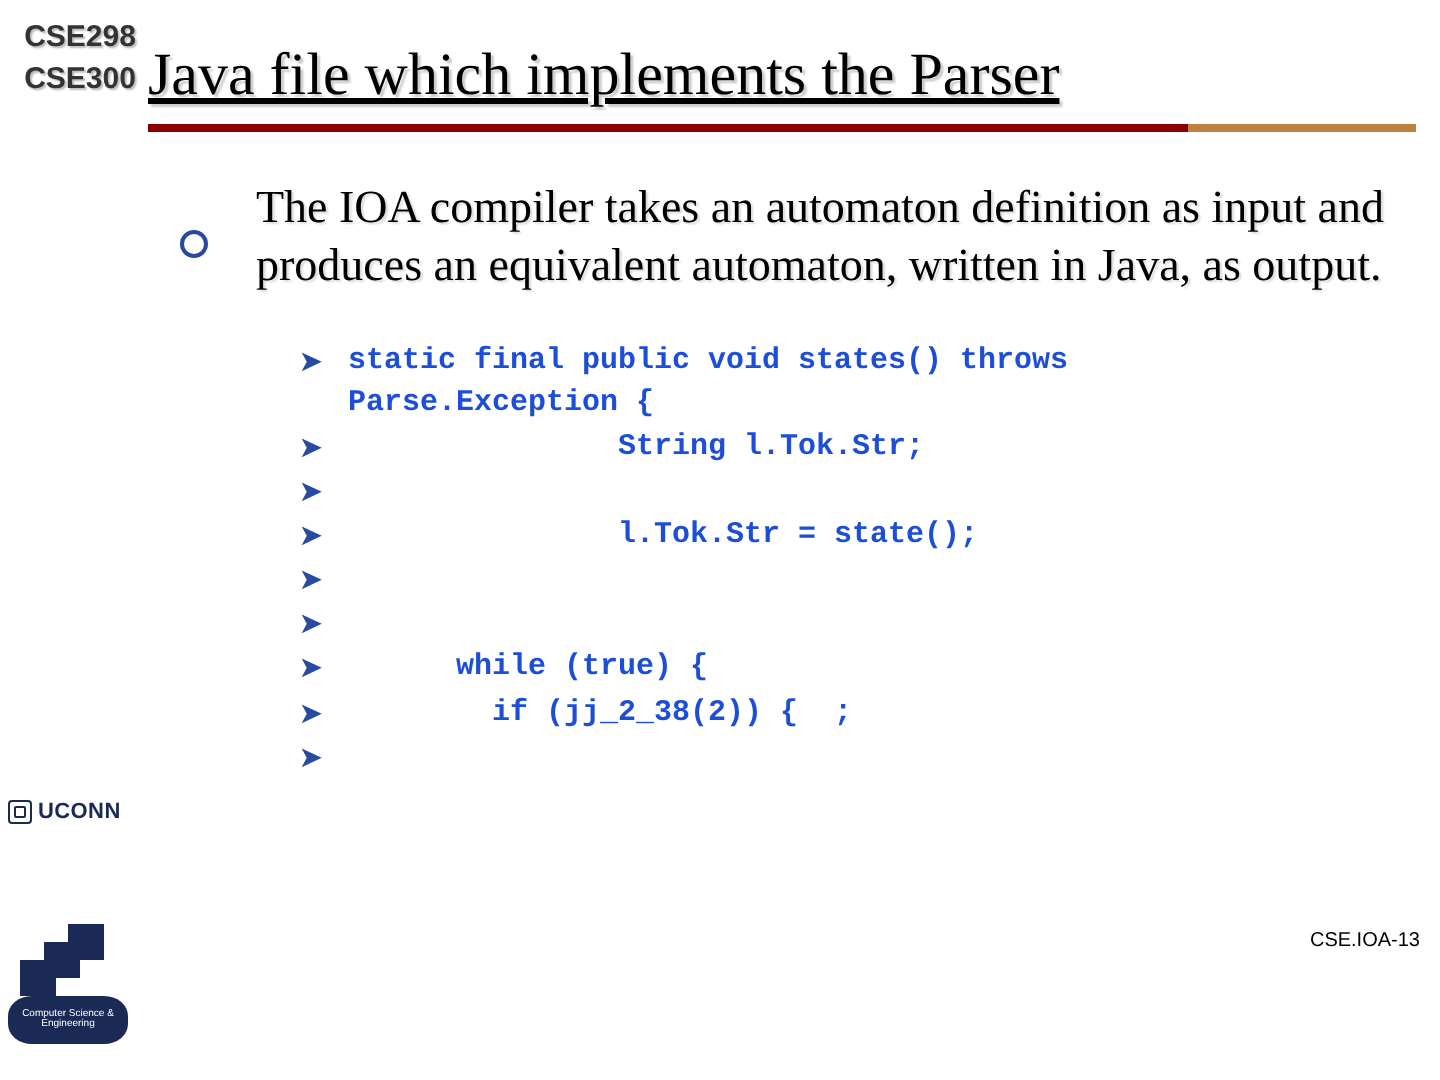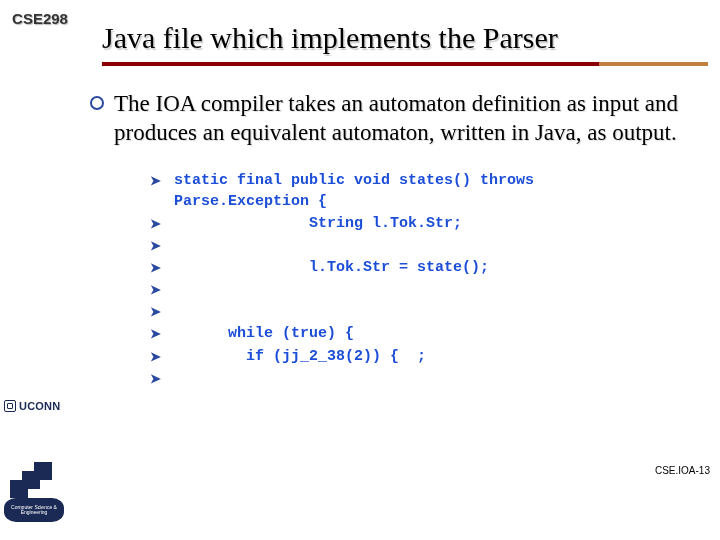--- a/index.html
+++ b/index.html
@@ -11,40 +11,41 @@
   .uconn-icon { width: 12px; height: 12px; border: 1.5px solid #1a2a55; border-radius: 2px; position: relative; }
   .uconn-icon::before { content: ""; position: absolute; inset: 2px; border: 1px solid #1a2a55; border-radius: 1px; }
   .cse-logo { position: absolute; left: 4px; bottom: 8px; width: 68px; height: 70px; }
   .squares { position: relative; width: 50px; height: 40px; margin-left: 6px; }
   .sq { position: absolute; width: 18px; height: 18px; background: #1a2a55; }
   .sq1 { left: 0; top: 18px; }
   .sq2 { left: 12px; top: 9px; }
   .sq3 { left: 24px; top: 0; }
   .cse-ribbon { width: 60px; height: 24px; background: #1a2a55; border-radius: 12px / 10px; margin-top: -4px; position: relative; display:flex; align-items:center; justify-content:center; }
   .cse-ribbon span { color: #fff; font-size: 5px; font-family: Arial, sans-serif; text-align:center; line-height:1; }
-  .header { position: absolute; left: 102px; top: 20px; right: 12px; }
+  .header { position: absolute; left: 74px; top: 20px; right: 12px; text-decoration: underline; }
   .title { font-size: 30px; color: #000; text-shadow: 1.5px 1.5px 1px #ccc; line-height: 1.2; }
   .underline { margin-top: 6px; height: 4px; width: 100%; background: linear-gradient(to right, #8b0000 0%, #8b0000 82%, #c08040 82%, #c08040 100%); }
   .content { position: absolute; left: 90px; top: 90px; right: 20px; }
-  .bullet-row { display: flex; align-items: flex-start; gap: 10px; }
+  .bullet-row { display: flex; align-items: center; gap: 24px; }
   .bullet-dot { width: 14px; height: 14px; border: 2.5px solid #2a4aa0; border-radius: 50%; flex: 0 0 auto; margin-top: 6px; }
   .bullet-text { font-size: 23px; color: #000; line-height: 1.25; text-shadow: 1.2px 1.2px 1px #ddd; }
   .code-block { margin-top: 22px; margin-left: 60px; font-size: 15px; line-height: 1.45; }
   .code-line { display: flex; align-items: flex-start; gap: 10px; }
   .arrow { flex: 0 0 auto; color: #2a4aa0; font-size: 13px; font-family: Arial, sans-serif; font-weight: bold; line-height: 1.7; width: 14px; }
   .code { font-family: "Courier New", Courier, monospace; font-weight: bold; color: #1d4ed8; white-space: pre; }
   .footer { position: absolute; right: 10px; bottom: 8px; font-family: Arial, sans-serif; font-size: 10px; color: #000; text-align: center; }
 </style>
 </head>
 <body>
 
 <div class="slide">
 
   <div class="sidebar">
     <div class="course">CSE298</div>
+    <div class="course">CSE300</div>
     <div class="uconn">
       <span class="uconn-icon"></span>
       <span>UCONN</span>
     </div>
     <div class="cse-logo">
       <div class="squares">
         <div class="sq sq1"></div>
           <div class="sq sq2"></div>
           <div class="sq sq3"></div>
       </div>

